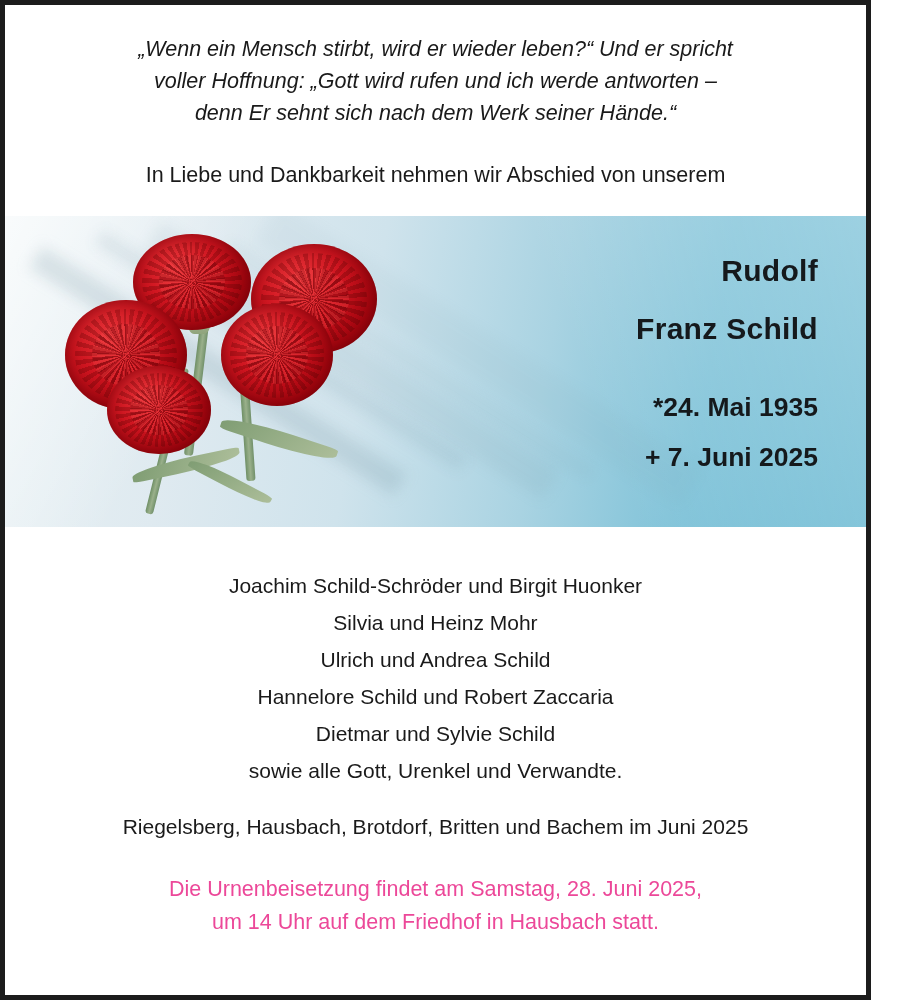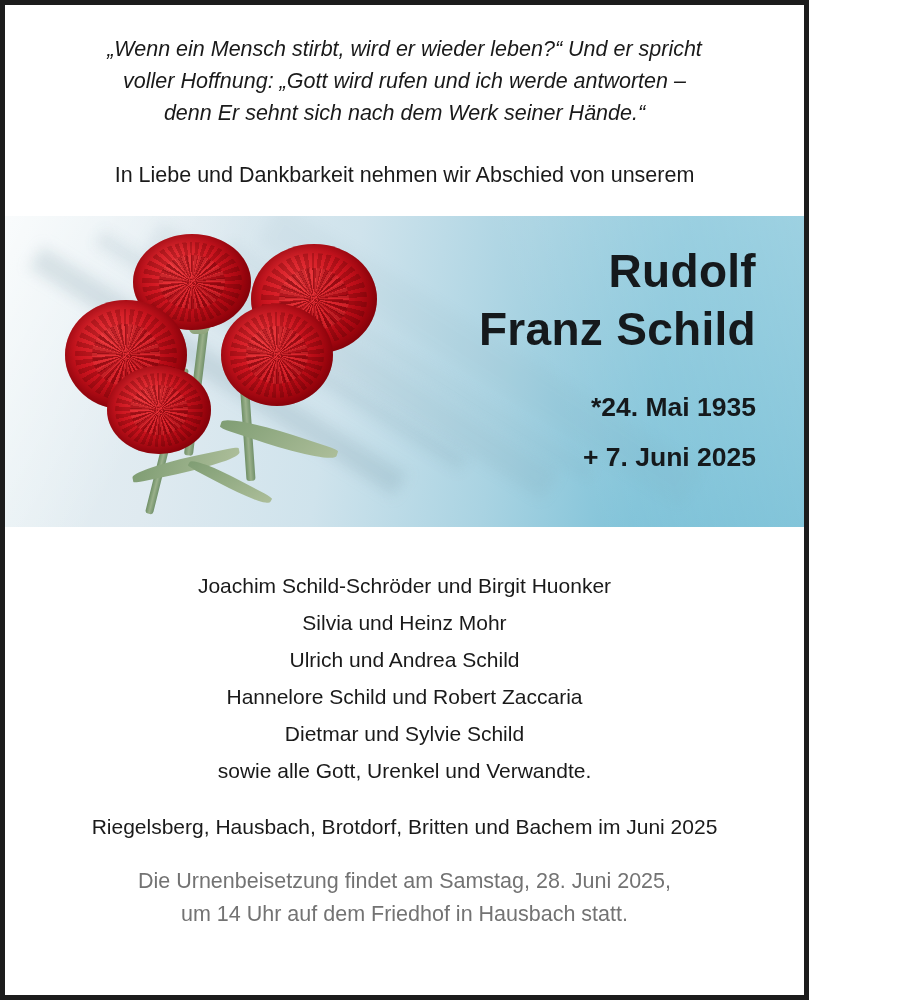--- a/index.html
+++ b/index.html
@@ -5,21 +5,21 @@
   html, body {
     margin: 0;
     padding: 0;
     background: #ffffff;
   }
   body {
     font-family: "Liberation Sans", sans-serif;
   }
   .notice {
     position: relative;
-    width: 809px;
+    width: 871px;
     height: 1000px;
     box-sizing: border-box;
     background: #ffffff;
     border: 5px solid #1c1c1c;
     overflow: hidden;
   }
   .quote {
     margin: 0;
     padding: 28px 70px 0 70px;
     text-align: center;
@@ -130,21 +130,21 @@
   }
 
   .band-text {
     position: absolute;
     right: 48px;
     top: 26px;
     text-align: right;
     color: #15191c;
   }
   .name {
-    font-size: 46px;
+    font-size: 30px;
     font-weight: 700;
     line-height: 58px;
     letter-spacing: 0.3px;
     white-space: nowrap;
   }
   .dates {
     margin-top: 26px;
     font-size: 26.5px;
     font-weight: 700;
     line-height: 46px;
@@ -164,26 +164,26 @@
   .places {
     margin: 0;
     padding: 22px 40px 0 40px;
     text-align: center;
     font-size: 21px;
     line-height: 32px;
     color: #1a1a1a;
     white-space: nowrap;
   }
   .funeral {
-    margin: 0;
+    margin: 8px;
     padding: 22px 50px 0 50px;
     text-align: center;
     font-size: 21.5px;
     line-height: 33px;
-    color: #737373;
+    color: #ec4899;
   }
   .funeral-line { display: block; white-space: nowrap; }
 </style>
 </head>
 <body>
 
 <div class="notice">
 
   <div class="quote">
     <span class="quote-line">„Wenn ein Mensch stirbt, wird er wieder leben?“ Und er spricht</span>

